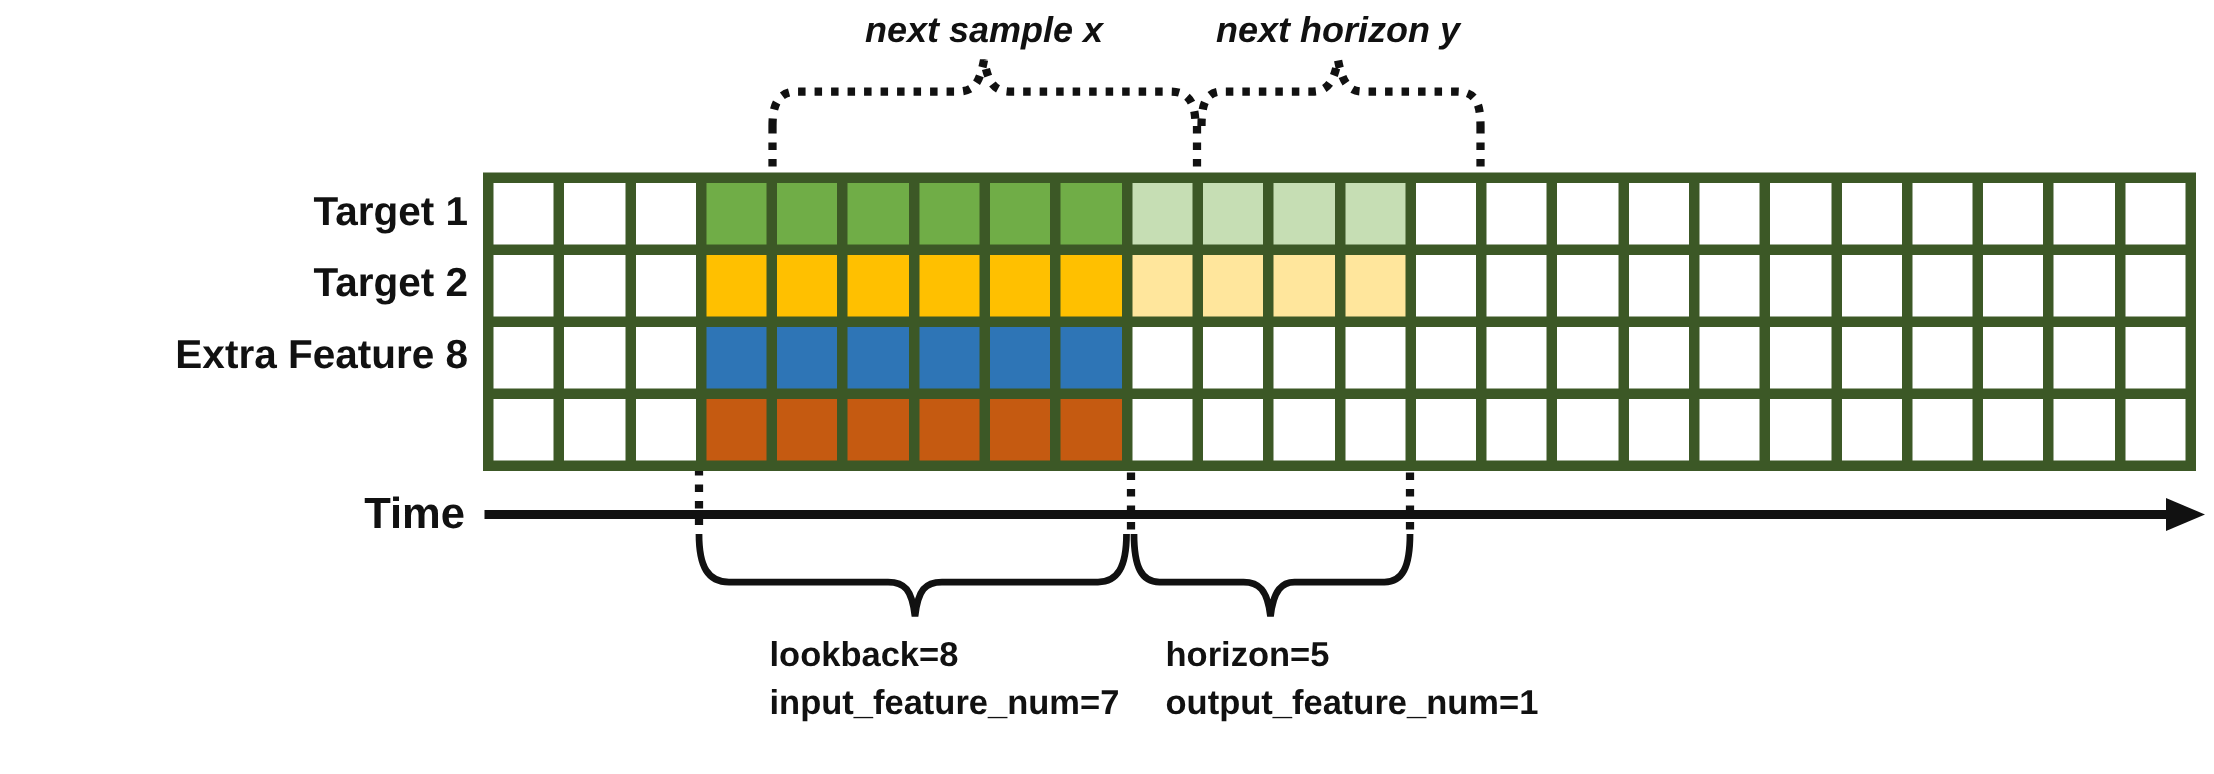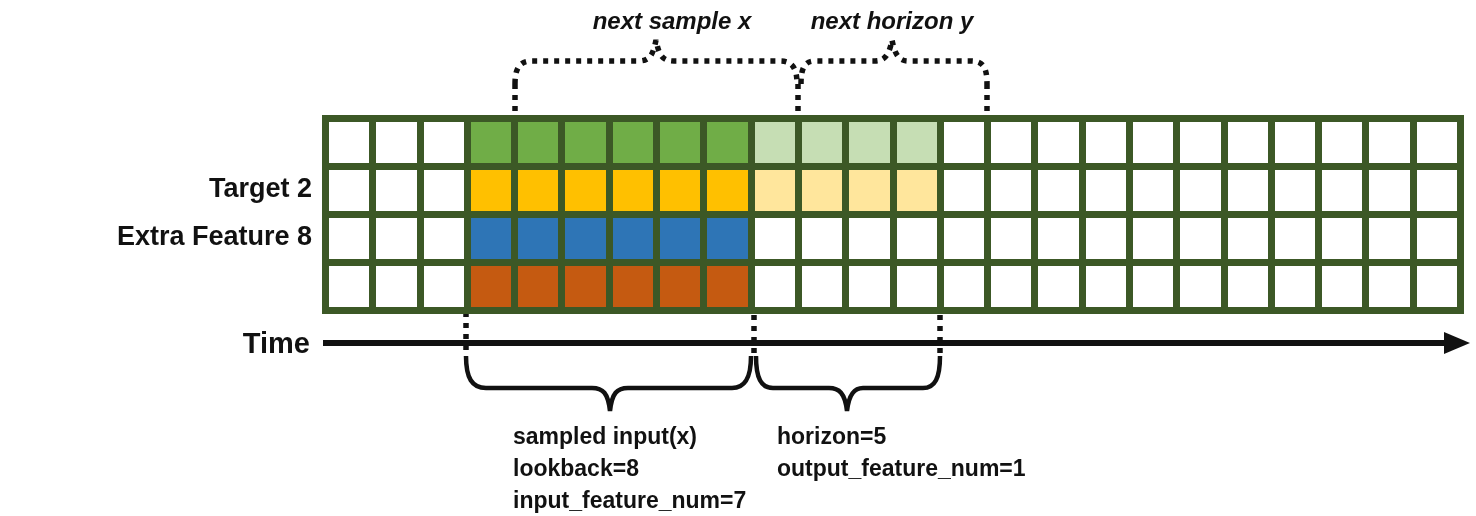--- a/index.html
+++ b/index.html
@@ -3,21 +3,21 @@
 <meta charset="utf-8">
 <style>
   html,body{margin:0;padding:0;background:#fff;}
   #canvas{
     position:relative;width:1476px;height:516px;background:#ffffff;overflow:hidden;
     font-family:"Liberation Sans",sans-serif;color:#111;
   }
   .abs{position:absolute;}
   #page-title{left:6px;top:6px;font-size:28px;font-weight:700;letter-spacing:0px;}
   .next-label{top:7px;font-size:24px;font-style:italic;font-weight:600;text-align:center;width:280px;}
-  #next-x-label{left:532px;}
+  #next-x-label{left:516px;}
   #next-y-label{left:752px;}
   #sample-grid{
     left:322px;top:115px;width:1142px;height:199px;
     display:grid;grid-template-columns:repeat(24,1fr);grid-template-rows:repeat(4,1fr);
     gap:7px;padding:7px;box-sizing:border-box;
   }
   .cell{width:100%;height:100%;}
   .row-label{
     left:0;width:312px;text-align:right;font-size:27px;font-weight:700;
     height:48px;line-height:48px;white-space:nowrap;
@@ -151,27 +151,27 @@
       <div class="cell" style="background: rgb(255, 255, 255);"></div>
       <div class="cell" style="background: rgb(255, 255, 255);"></div>
       <div class="cell" style="background: rgb(255, 255, 255);"></div>
       <div class="cell" style="background: rgb(255, 255, 255);"></div>
       <div class="cell" style="background: rgb(255, 255, 255);"></div>
       <div class="cell" style="background: rgb(255, 255, 255);"></div>
       <div class="cell" style="background: rgb(255, 255, 255);"></div>
       <div class="cell" style="background: rgb(255, 255, 255);"></div>
     </div>
 
+  <div class="abs row-label" style="top:117px;">Target 1</div>
   <div class="abs row-label" style="top:164px;">Target 2</div>
   <div class="abs row-label" style="top:212px;">Extra Feature 8</div>
 
   <div class="abs" id="time-label">Time</div>
 
   <div class="abs info-block" id="input-info">
-    <div>sampled input(x)</div>
     <div>lookback=8</div>
     <div>input_feature_num=7</div>
   </div>
   <div class="abs info-block" id="output-info">
     <div>horizon=5</div>
     <div>output_feature_num=1</div>
   </div>
 
 </div>
 

